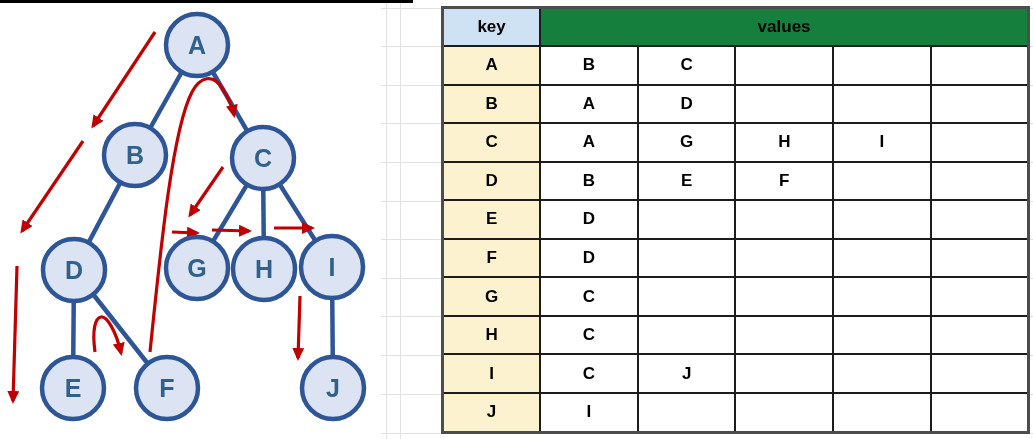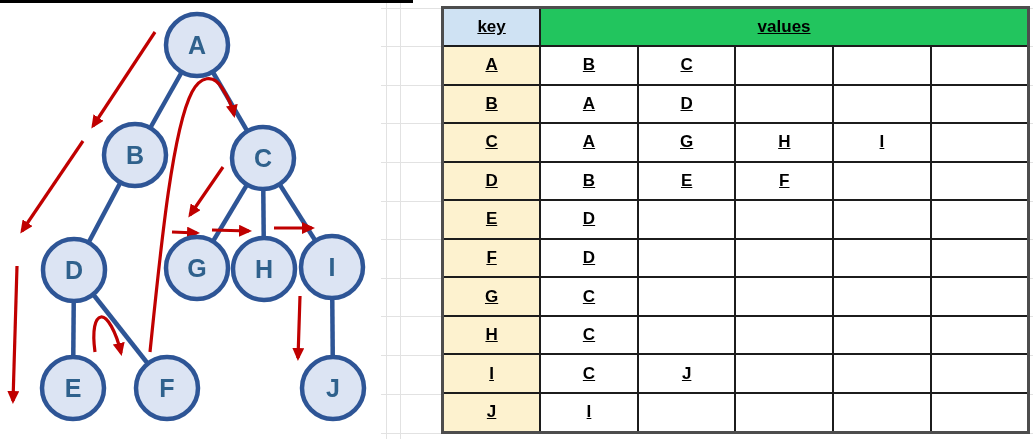--- a/index.html
+++ b/index.html
@@ -19,21 +19,20 @@
   
   #topbar{position:absolute;left:0;top:0;width:413px;height:3px;background:#000;z-index:5;}
   
   #adj{
     position:absolute;left:441px;top:6px;z-index:3;
     width:589px;height:428px;
     border-collapse:collapse;table-layout:fixed;
     background:#ffffff;
     border:3px solid #4d4d4d;
     font-family:"Liberation Sans", sans-serif;
-    text-decoration:underline;
   }
   #adj th,#adj td{
     border:2px solid #1c1c1c;
     text-align:center;vertical-align:middle;
     font-weight:bold;font-size:17px;color:#000;
     padding:0;overflow:hidden;
   }
   #adj thead th{height:36px;}
   #adj th.hdr{background:#cfe2f3;}
   #adj th.keycell{background:#fdf2cf;}
@@ -125,21 +124,21 @@
           <circle cx="333" cy="388" r="31" fill="#dce4f3" stroke="#2e5596" stroke-width="4.5"></circle>
           <text x="333" y="388" dy="9" text-anchor="middle" font-family="Liberation Sans, sans-serif" font-size="25" font-weight="bold" fill="#2f618c">J</text>
         </g>
       </svg></div>
   <div id="topbar"></div>
 
   <table id="adj" style="border-color: rgb(77, 77, 77);">
     <thead>
       <tr>
         <th class="hdr keyhdr" style="background: rgb(207, 226, 243);">key</th>
-        <th class="hdr" colspan="5" style="background: #22c55e;">values</th>
+        <th class="hdr" colspan="5" style="background: #15803d;">values</th>
       </tr>
     </thead>
     <tbody id="adj-body">
         <tr>
           <th class="keycell" style="background: rgb(253, 242, 207);">A</th>
           <td class="valcell">B</td>
           <td class="valcell">C</td>
           <td class="valcell"></td>
           <td class="valcell"></td>
           <td class="valcell"></td>

